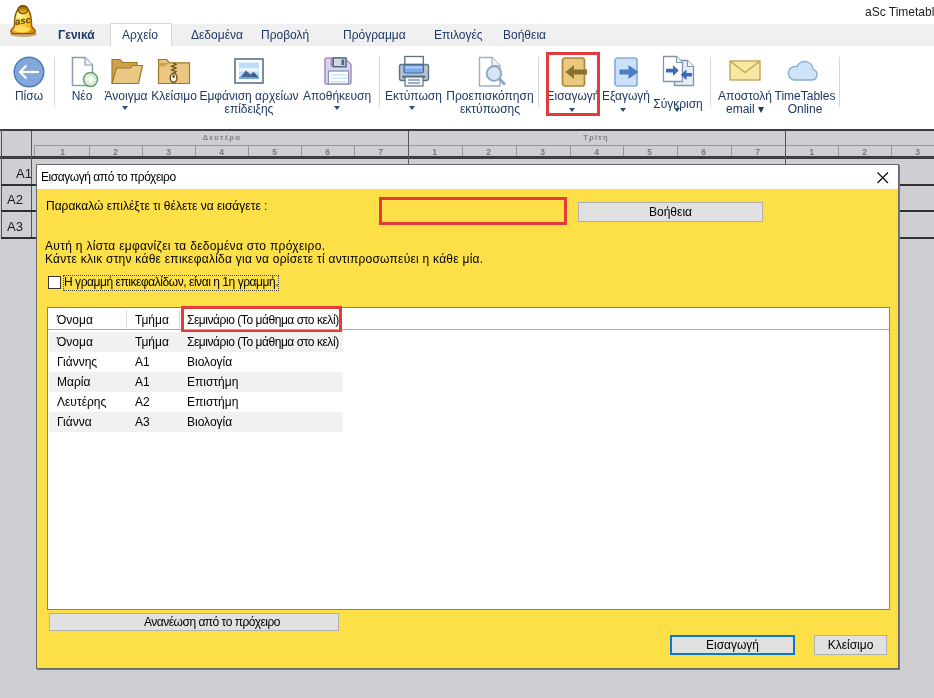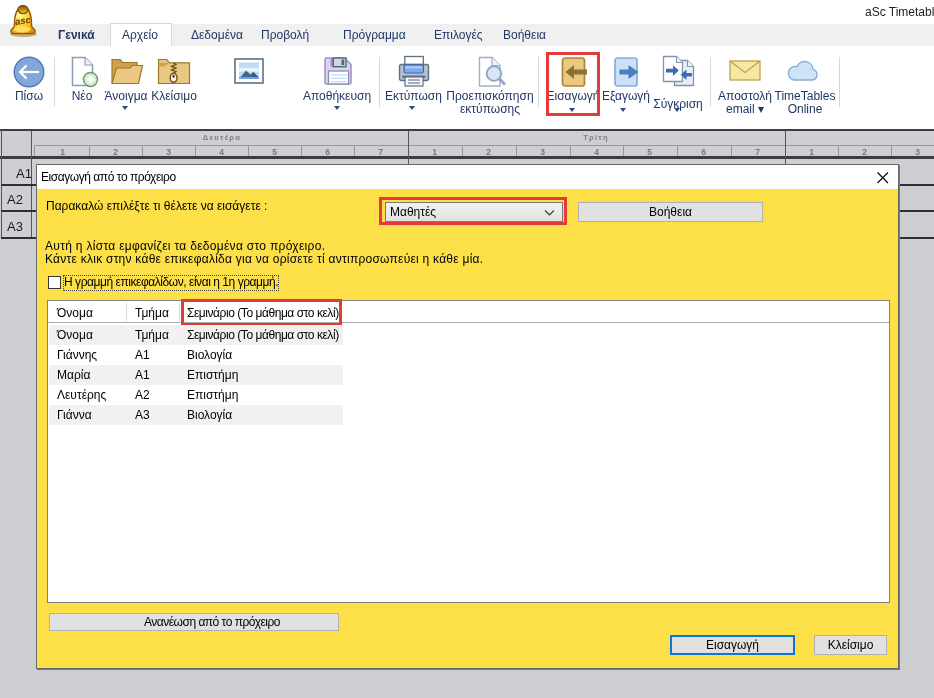--- a/index.html
+++ b/index.html
@@ -159,20 +159,21 @@
     </svg>
 
     <svg class="abs" style="left:786px; top:14px;" width="34" height="22" viewBox="0 0 34 22">
       <path d="M7.5 20 H25.5 A5.4 5.4 0 0 0 27 9.4 A8.4 8.4 0 0 0 10.9 6.6 A6.8 6.8 0 0 0 7.5 20 Z" fill="#cfe3f8" stroke="#85acd7" stroke-width="1.4"></path>
     </svg>
 
     <div class="lbl" style="left:12px; top:44px; width:34px;text-align:center;">Πίσω</div>
     <div class="lbl" style="left:66px; top:44px; width:32px;">Νέο</div>
     <div class="lbl" style="left:100px; top:44px; width:52px;">Άνοιγμα</div>
     <div class="lbl" style="left:149px; top:44px; width:50px;">Κλείσιμο</div>
+    <div class="lbl" style="left:198px; top:44px; width:102px;">Εμφάνιση αρχείων<br>επίδειξης</div>
     <div class="lbl" style="left:302px; top:44px; width:70px;">Αποθήκευση</div>
     <div class="lbl" style="left:385px; top:44px; width:56px;">Εκτύπωση</div>
     <div class="lbl" style="left:443px; top:44px; width:94px;">Προεπισκόπηση<br>εκτύπωσης</div>
     <div class="lbl" style="left:545px; top:44px; width:56px;">Εισαγωγή</div>
     <div class="lbl" style="left:600px; top:44px; width:52px;">Εξαγωγή</div>
     <div class="lbl" style="left:651px; top:52px; width:54px;">Σύγκριση</div>
     <div class="lbl" style="left:716px; top:44px; width:58px;">Αποστολή<br>email ▾</div>
     <div class="lbl" style="left:774px; top:44px; width:62px;">TimeTables<br>Online</div>
 
     <div class="caret" style="left:122px; top:60px;"></div>
@@ -239,33 +240,27 @@
   <div class="gl" style="left:1px; top:237px; width:933px; height:2px; background:#2e2f34;"></div>
 
   <div id="dlg">
     <div id="dlgtitle"></div>
     <div class="t12" style="left:4px; top:5px; letter-spacing:-0.45px;">Εισαγωγή από το πρόχειρο</div>
     <svg class="abs" style="left:840px; top:7px;" width="12" height="12" viewBox="0 0 12 12">
       <path d="M0.5 0.5 L11 11 M11 0.5 L0.5 11" stroke="#000" stroke-width="1.1"></path>
     </svg>
     <div class="t12" style="left:9px; top:34px;">Παρακαλώ επιλέξτε τι θέλετε να εισάγετε :</div>
     <div class="redbox" style="left:342px; top:32px; width:188px; height:28px;"></div>
-    <div class="abs" id="combo" style="left:348px; top:37px; width:178px; height:20px; background:linear-gradient(#f1f1f1,#e2e2e2); border:1px solid #7a7a7a;">
-      <div class="abs" style="left:4px; top:2px; font-size:12px;">Μαθητές</div>
-      <svg class="abs" style="right:7px; top:6px;" width="11" height="8" viewBox="0 0 11 8">
-          <path d="M1 1.5 L5.5 6 L10 1.5" fill="none" stroke="#3c3c3c" stroke-width="1.2"></path>
-        </svg>
-    </div>
     <div class="btn" style="left:541px; top:37px; width:185px; height:20px; line-height:19px;">Βοήθεια</div>
     <div class="t12" style="left:8px; top:74px; letter-spacing:0.3px;">Αυτή η λίστα εμφανίζει τα δεδομένα στο πρόχειρο.</div>
     <div class="t12" style="left:8px; top:87px; letter-spacing:0.25px;">Κάντε κλικ στην κάθε επικεφαλίδα για να ορίσετε τί αντιπροσωπεύει η κάθε μία.</div>
     <div class="abs" style="left:11px; top:111px; width:13px; height:13px; background:#fff; border:1.5px solid #383838;"></div>
     <div class="t12" style="left:27px; top:111px; line-height:13.5px; outline:1px dotted #444; letter-spacing:-0.45px;">Η γραμμή επικεφαλίδων, είναι η 1η γραμμή.</div>
 
-    <div class="abs" id="table" style="left:10px; top:135px; width:843px; height:303px; background:#fff; border:1px solid #828282;">
+    <div class="abs" id="table" style="left:10px; top:142px; width:843px; height:303px; background:#fff; border:1px solid #828282;">
       <div class="abs" style="left:0; top:0; width:100%; height:22px; border-bottom:1px solid #ababab;"></div>
       <div class="abs" style="left:78px; top:2px; width:1px; height:18px; background:#d9d9d9;"></div>
       <div class="abs" style="left:131px; top:2px; width:1px; height:18px; background:#d9d9d9;"></div>
       <div class="t12" style="left:9px; top:5px;">Όνομα</div>
       <div class="t12" style="left:87px; top:5px;">Τμήμα</div>
       <div class="t12" style="left:139px; top:5px; letter-spacing:-0.45px;">Σεμινάριο (Το μάθημα στο κελί)</div>
       <div class="redbox" style="left:133px; top:-2px; width:161px; height:27px;"></div>
       <div class="abs" style="left:1px; top:24px; width:294px; height:20px; background:#f1f1f1;"></div>
       <div class="abs" style="left:1px; top:64px; width:294px; height:20px; background:#f1f1f1;"></div>
       <div class="abs" style="left:1px; top:104px; width:294px; height:20px; background:#f1f1f1;"></div>

